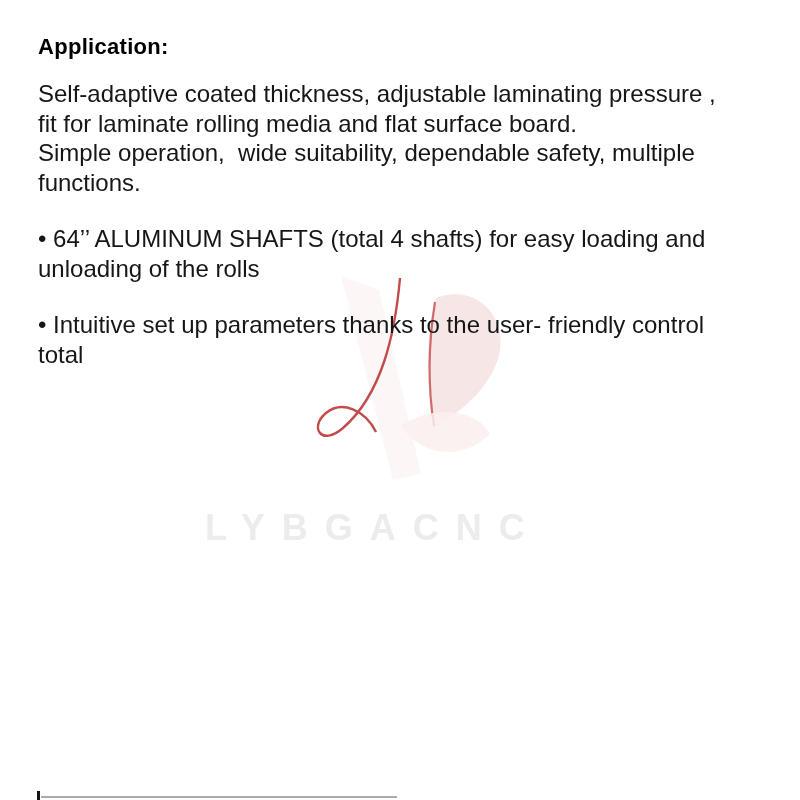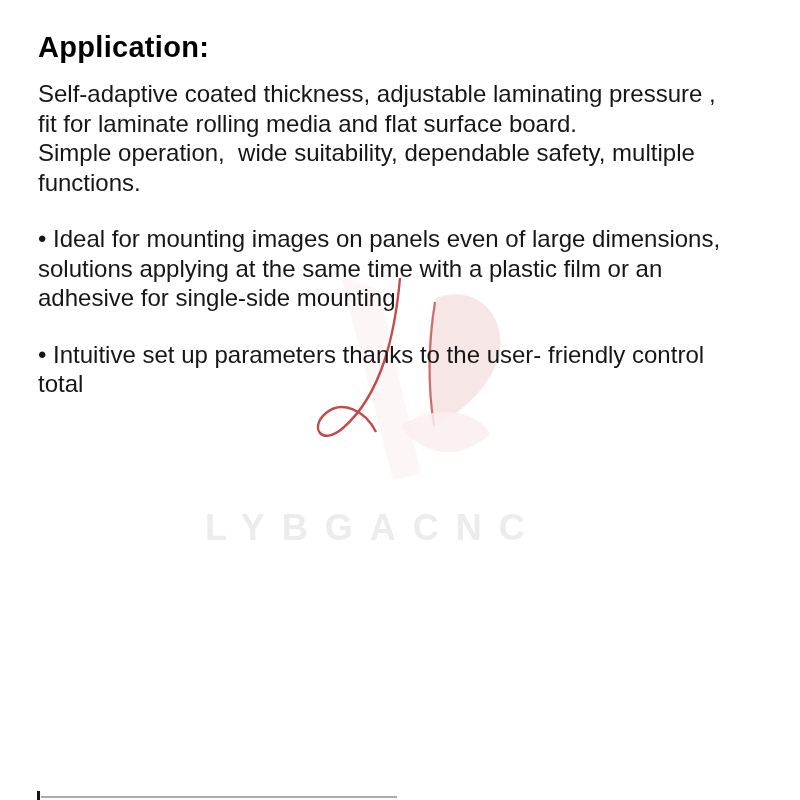--- a/index.html
+++ b/index.html
@@ -10,21 +10,21 @@
     color: #1a1a1a;
     position: relative;
     overflow: hidden;
   }
   .content {
     position: absolute;
     left: 38px; top: 27px; width: 762px;
     z-index: 2;
   }
   .title {
-    font-size: 29px;
+    font-size: 22px;
     font-weight: bold;
     line-height: 40px;
     letter-spacing: 0.3px;
     color: #000000;
     margin: 0 0 12px 0;
   }
   .para {
     font-size: 24px;
     line-height: 29.5px;
     letter-spacing: 0px;
@@ -78,21 +78,20 @@
 </div>
 
 <div class="watermark-text">LYBGACNC</div>
 
 <div class="content">
   <div class="title">Application:</div>
   <div class="para">Self-adaptive coated thickness, adjustable laminating pressure ,
 fit for laminate rolling media and flat surface board.
 Simple operation,  wide suitability, dependable safety, multiple
 functions.</div>
-  <div class="para">• Ideal for mounting images on panels even of large dimensions,
-solutions applying at the same time with a plastic film or an
-adhesive for single-side mounting</div>
+  <div class="para">• 64’’ ALUMINUM SHAFTS (total 4 shafts) for easy loading and
+unloading of the rolls</div>
   <div class="para">• Intuitive set up parameters thanks to the user- friendly control
 total</div>
 </div>
 
 <div class="cutoff-tick"></div>
 <div class="cutoff-rule"></div>
 
 </body></html>

